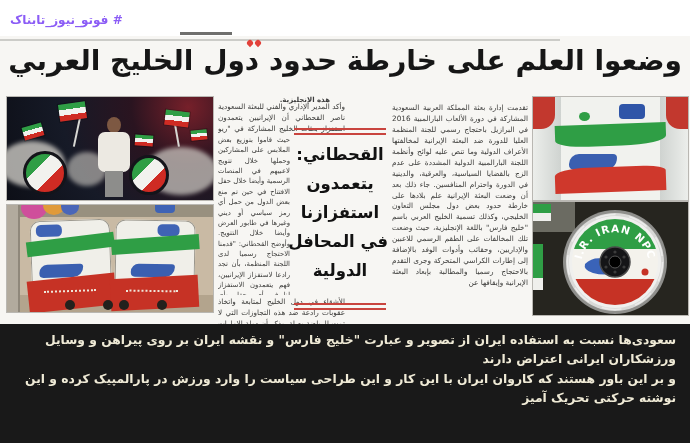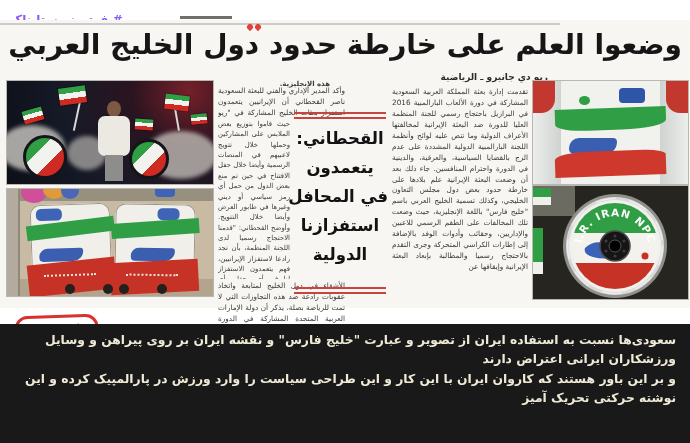--- a/index.html
+++ b/index.html
@@ -4,21 +4,21 @@
 <style>
   * { margin:0; padding:0; box-sizing:border-box; }
   html,body { background:#fff; }
   body { font-family:"DejaVu Sans", sans-serif; }
   #stage { position:relative; width:690px; height:443px; background:#ffffff; overflow:hidden; direction:rtl; }
 
   
   .hashtag { position:absolute; top:13px; left:10px; direction:rtl; color:#8b5cf6; font-size:12px; font-weight:bold; }
 
   
-  .scan { position:absolute; top:20px; left:0; width:690px; height:288px; background:#f7f6f3; }
+  .scan { position:absolute; top:36px; left:0; width:690px; height:288px; background:#f7f6f3; }
   .scan-topline { position:absolute; top:3px; left:0; width:560px; height:2px; background:#a9a9a4; opacity:.55; }
   .scan-smudge { position:absolute; top:-4px; left:180px; width:52px; height:3px; background:#4b4b48; opacity:.8; }
   .reddot { position:absolute; width:6px; height:6px; background:#e2413a; border-radius:50% 50% 0 50%; transform:rotate(45deg); }
   .arabic-headline { position:absolute; top:8px; left:0; width:690px; text-align:center; font-size:28px; font-weight:bold; color:#161616; letter-spacing:-.5px; white-space:nowrap; direction:rtl; }
 
   .dateline { position:absolute; top:52px; right:142px; width:140px; text-align:right; font-size:9px; font-weight:bold; color:#2b2b2b; direction:rtl; }
   .lead-frag { position:absolute; top:60px; right:360px; width:80px; font-size:7px; font-weight:bold; color:#3b3b3b; text-align:right; direction:rtl; }
 
   .acol { position:absolute; font-size:7.3px; line-height:1.5; color:#3a3a38; text-align:justify; text-align-last:right; direction:rtl; overflow:hidden; }
   .col-right  { top:67px;  right:162px; width:136px; height:250px; }
@@ -94,35 +94,34 @@
   <div class="hashtag"># فوتو_نیوز_تابناک</div>
 
   <div class="scan">
     <div class="scan-topline"></div>
     <div class="scan-smudge"></div>
     <div class="reddot" style="top:4px; right:437px;"></div>
     <div class="reddot" style="top:4px; right:429px;"></div>
 
     <div class="arabic-headline">وضعوا العلم على خارطة حدود دول الخليج العربي</div>
 
-    <div class="dateline">ريو دي جانيرو ـ الرياضية</div>
     <div class="lead-frag">هذه الإنجليزية.</div>
 
     <div class="acol col-right">تقدمت إدارة بعثة المملكة العربية السعودية المشاركة في دورة الألعاب البارالمبية 2016 في البرازيل باحتجاج رسمي للجنة المنظمة العليا للدورة ضد البعثة الإيرانية لمخالفتها الأعراف الدولية وما تنص عليه لوائح وأنظمة اللجنة البارالمبية الدولية المشددة على عدم الزج بالقضايا السياسية، والعرقية، والدينية في الدورة واحترام المنافسين. جاء ذلك بعد أن وضعت البعثة الإيرانية علم بلادها على خارطة حدود بعض دول مجلس التعاون الخليجي، وكذلك تسمية الخليج العربي باسم "خليج فارس" باللغة الإنجليزية، حيث وضعت تلك المخالفات على الطقم الرسمي للاعبين والإداريين، وحقائب وأدوات الوفد بالإضافة إلى إطارات الكراسي المتحركة وجرى التقدم بالاحتجاج رسميا والمطالبة بإبعاد البعثة الإيرانية وإيقافها عن</div>
     <div class="acol col-midtop">وأكد المدير الإداري والفني للبعثة السعودية ناصر القحطاني أن الإيرانيين يتعمدون استفزاز بعثات الخليج المشاركة في "ريو 2016".</div>
     <div class="acol col-left">حيث قاموا بتوزيع بعض الملابس على المشاركين وحملها خلال تتويج لاعبيهم في المنصات الرسمية وأيضا خلال حفل الافتتاح في حين تم منع بعض الدول من حمل أي رمز سياسي أو ديني وغيرها في طابور العرض وأيضا خلال التتويج. وأوضح القحطاني: "قدمنا الاحتجاج رسميا لدى اللجنة المنظمة، بأن تجد رادعا لاستفزاز الإيرانيين، فهم يتعمدون الاستفزاز لنا في أي محفل وأي مشاركة عالمية". وكشف القحطاني أن تنسيقا يجري مع</div>
     <div class="acol col-midbot">الأشقاء في دول الخليج لمتابعة واتخاذ عقوبات رادعة ضد هذه التجاوزات التي لا تمت للرياضة بصلة، يذكر أن دولة الإمارات العربية المتحدة المشاركة في الدورة تقدمت باحتجاج مماثل.</div>
 
     <div class="pullquote">
       <div class="dline"></div>
       <div class="pq-lines">
         <div class="pq-line">القحطاني:</div>
         <div class="pq-line">يتعمدون</div>
+        <div class="pq-line">استفزازنا</div>
         <div class="pq-line">في المحافل</div>
-        <div class="pq-line">استفزازنا</div>
         <div class="pq-line">الدولية</div>
       </div>
       <div class="dline"></div>
     </div>
 
     <div class="photo photo1">
       <div class="blob" style="left:-8px;top:44px;width:66px;height:46px;background:#d9d6cf;opacity:.75;"></div>
       <div class="blob" style="left:138px;top:50px;width:72px;height:48px;background:#d4d1ca;opacity:.7;"></div>
       <div class="blob" style="left:60px;top:55px;width:40px;height:34px;background:#cfccc5;opacity:.6;"></div>
       <div class="pole" style="left:70px;top:10px;height:40px;transform:rotate(12deg);"></div>

